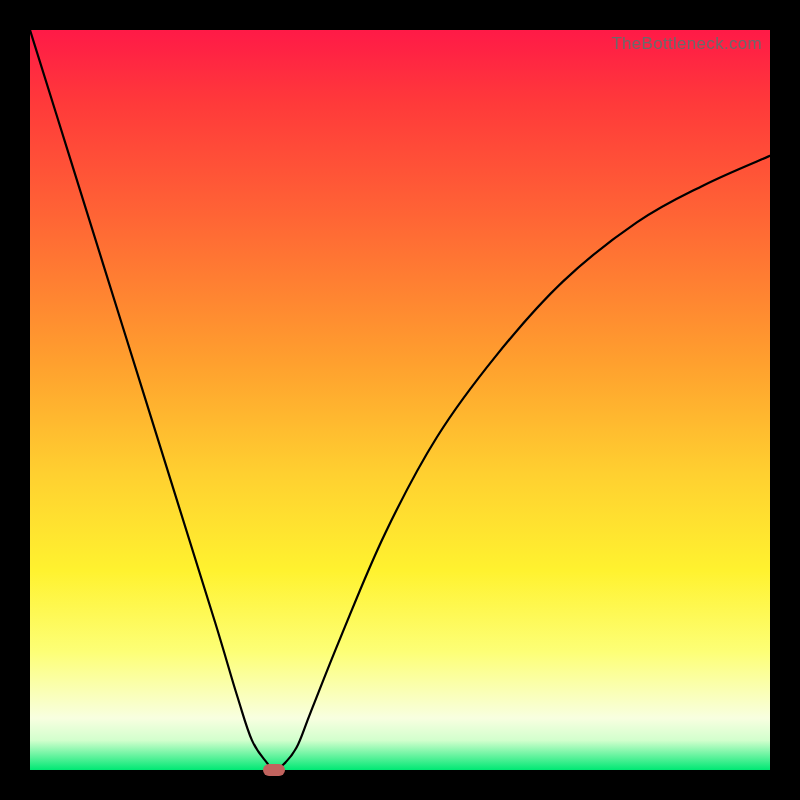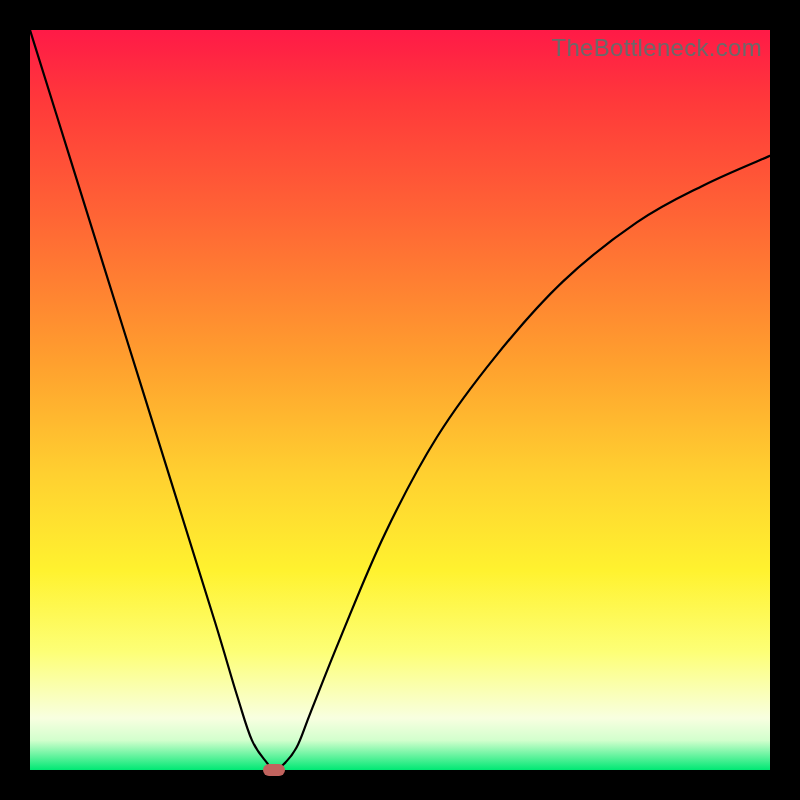--- a/index.html
+++ b/index.html
@@ -35,21 +35,21 @@
       #f8ffe0 93%,
       #d2ffcd 96%,
       #00e874 100%
     );
   }
   .watermark {
     position: absolute;
     top: 4px;
     right: 8px;
     color: #6a6a6a;
-    font-size: 24px;
+    font-size: 17px;
     font-weight: 500;
     letter-spacing: 0.3px;
     user-select: none;
   }
   svg.curve {
     position: absolute;
     left: 0;
     top: 0;
     width: 740px;
     height: 740px;

